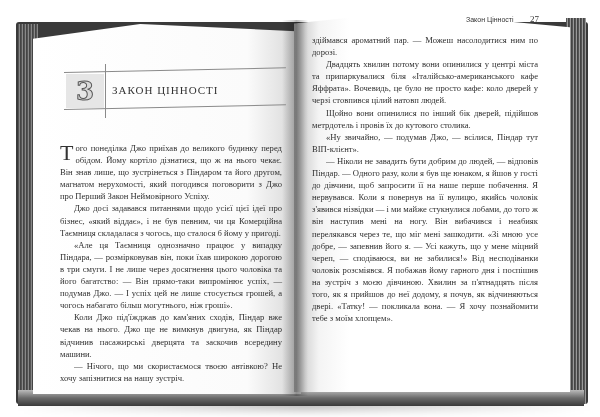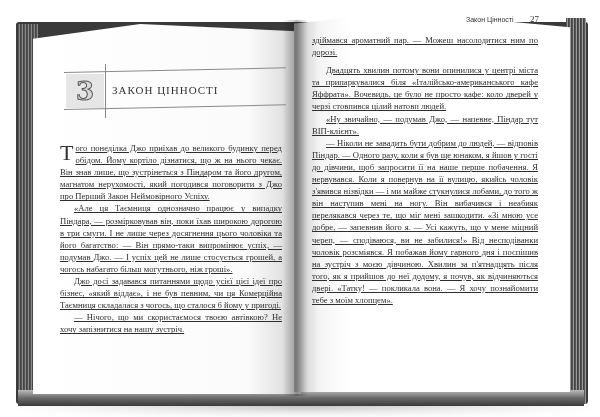--- a/index.html
+++ b/index.html
@@ -68,23 +68,23 @@
     font-family: "Liberation Serif", serif; font-size: 11px; letter-spacing: 1px; color: #333;
     white-space: nowrap;
   }
 
   
   .text-block {
     position: absolute; font-size: 8.6px; line-height: 12.1px; text-align: justify; color: #2e2e2e;
   }
   .text-left { left: 60px; top: 142px; width: 222px; }
   .text-right { left: 312px; top: 34px; width: 226px; }
-  .text-block p { text-indent: 14px; margin: 0; text-decoration: underline; }
+  .text-block p { text-indent: 14px; margin: 0; }
   .text-block p.noindent { text-indent: 0; }
-  .text-block p.gap { margin-top: 6px; }
+  .text-block p.gap { }
   .dropcap {
     float: left; font-size: 22px; line-height: 18px; margin: 2px 2px 0 0; color: #333;
   }
 
   .running-head {
     position: absolute; left: 466px; top: 16px; font-family: "Liberation Sans", sans-serif;
     font-size: 7px; color: #333; white-space: nowrap;
   }
   .page-number {
     position: absolute; left: 530px; top: 14px; font-size: 9px; color: #333;
@@ -114,29 +114,31 @@
     <div class="chapter-num-box">
       <span class="chapter-num">3</span>
     </div>
     <div class="chapter-divider"></div>
     <span class="chapter-title">ЗАКОН ЦІННОСТІ</span>
     <div class="chapter-line-bottom"></div>
   </div>
 
   <div class="text-block text-left">
     <p class="noindent"><span class="dropcap">Т</span><span>ого понеділка Джо приїхав до великого будинку перед обідом. Йому кортіло дізнатися, що ж на нього чекає. Він знав лише, що зустрінеться з Піндаром та його другом, магнатом нерухомості, який погодився поговорити з Джо про Перший Закон Неймовірного Успіху.</span></p>
+    <p>Джо досі задавався питаннями щодо усієї цієї ідеї про бізнес, «який віддає», і не був певним, чи ця Комерційна Таємниця складалася з чогось, що сталося б йому у пригоді.</p>
     <p>«Але ця Таємниця однозначно працює у випадку Піндара, — розмірковував він, поки їхав широкою дорогою в три смуги. І не лише через досягнення цього чоловіка та його багатство: — Він прямо-таки випромінює успіх, — подумав Джо. — І успіх цей не лише стосується грошей, а чогось набагато більш могутнього, ніж гроші».</p>
-    <p>Джо досі задавався питаннями щодо усієї цієї ідеї про бізнес, «який віддає», і не був певним, чи ця Комерційна Таємниця складалася з чогось, що сталося б йому у пригоді.</p>
+    <p>Коли Джо під'їжджав до кам'яних сходів, Піндар вже чекав на нього. Джо ще не вимкнув двигуна, як Піндар відчинив пасажирські дверцята та заскочив всередину машини.</p>
     <p>— Нічого, що ми скористаємося твоєю автівкою? Не хочу запізнитися на нашу зустріч.</p>
 
   </div>
 
   <span class="running-head">Закон Цінності</span>
   <span class="page-number">27</span>
 
   <div class="text-block text-right">
     <p class="noindent">здіймався ароматний пар. — Можеш насолодитися ним по дорозі.</p>
     <p class="gap">Двадцять хвилин потому вони опинилися у центрі міста та припаркувалися біля «Італійсько-американського кафе Яффрата». Вочевидь, це було не просто кафе: коло дверей у черзі стовпився цілий натовп людей.</p>
-    <p>«Ну звичайно, — подумав Джо, — напевне, Піндар тут ВІП-клієнт».</p>
+    <p>Щойно вони опинилися по інший бік дверей, підійшов метрдотель і провів їх до кутового столика.</p>
+    <p>«Ну звичайно, — подумав Джо, — всілися, Піндар тут ВІП-клієнт».</p>
     <p>— Ніколи не завадить бути добрим до людей, — відповів Піндар. — Одного разу, коли я був ще юнаком, я йшов у гості до дівчини, щоб запросити її на наше перше побачення. Я нервувався. Коли я повернув на її вулицю, якийсь чоловік з'явився нізвідки — і ми майже стукнулися лобами, до того ж він наступив мені на ногу. Він вибачився і неабияк перелякався через те, що міг мені зашкодити. «Зі мною усе добре, — запевнив його я. — Усі кажуть, що у мене міцний череп, — сподіваюся, ви не забилися!» Від несподіванки чоловік розсміявся. Я побажав йому гарного дня і поспішив на зустріч з моєю дівчиною. Хвилин за п'ятнадцять після того, як я прийшов до неї додому, я почув, як відчиняються двері. «Татку! — покликала вона. — Я хочу познайомити тебе з моїм хлопцем».</p>
 
   </div>
 </div>
 
 </body></html>

